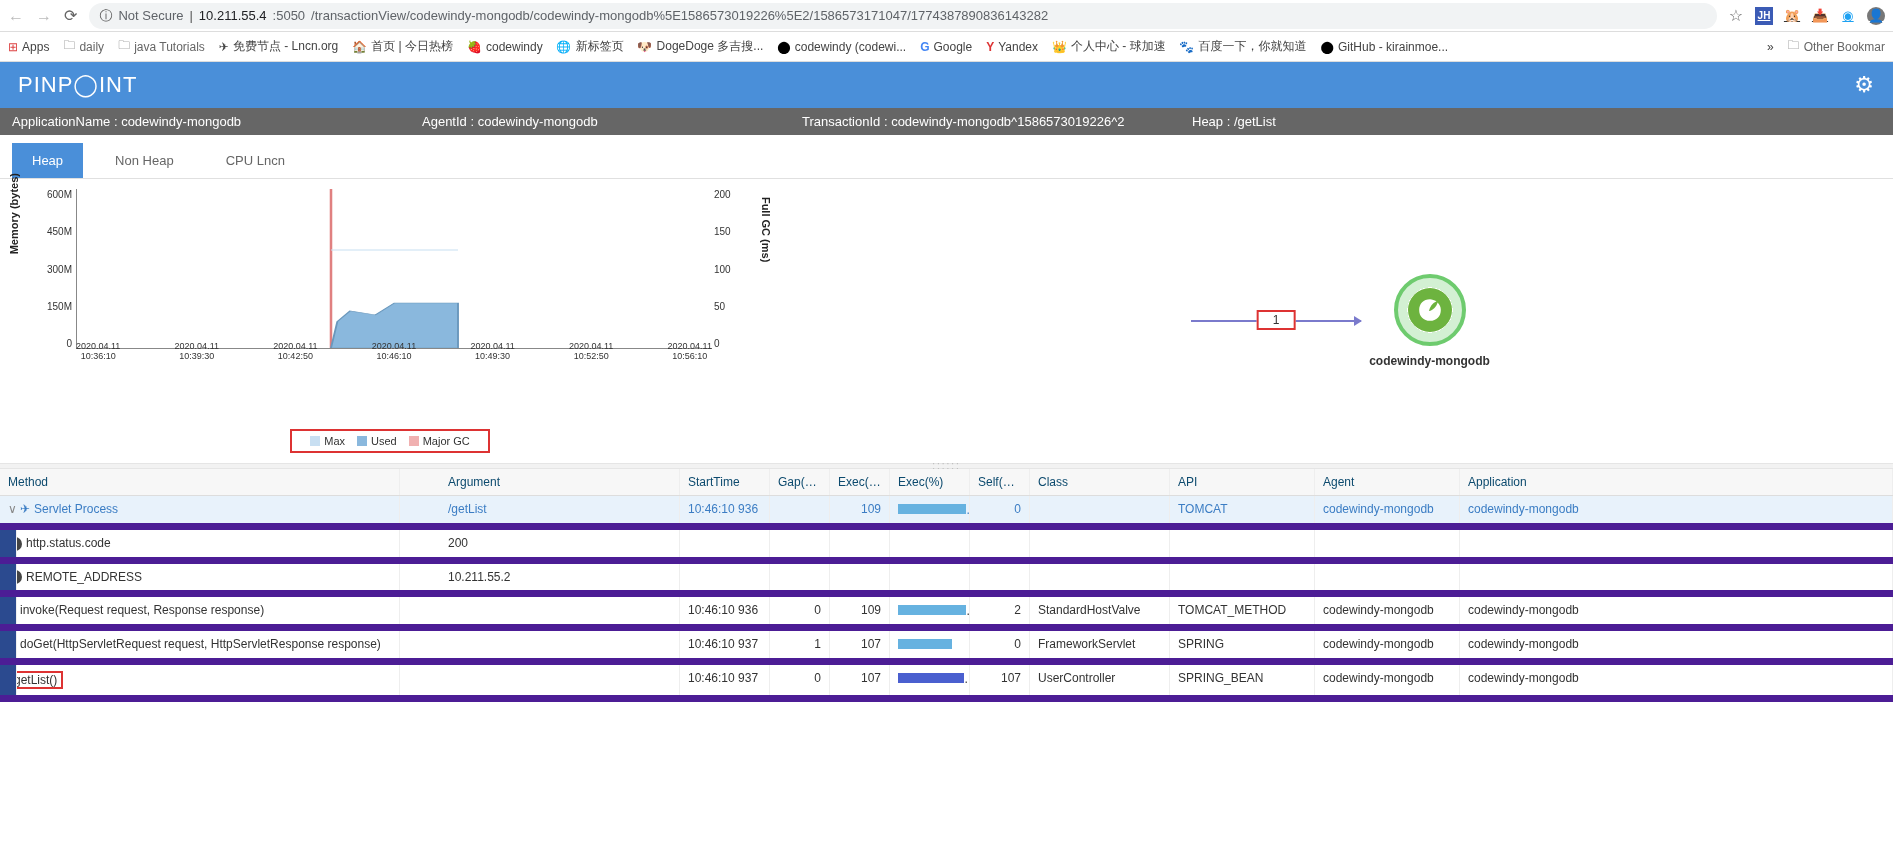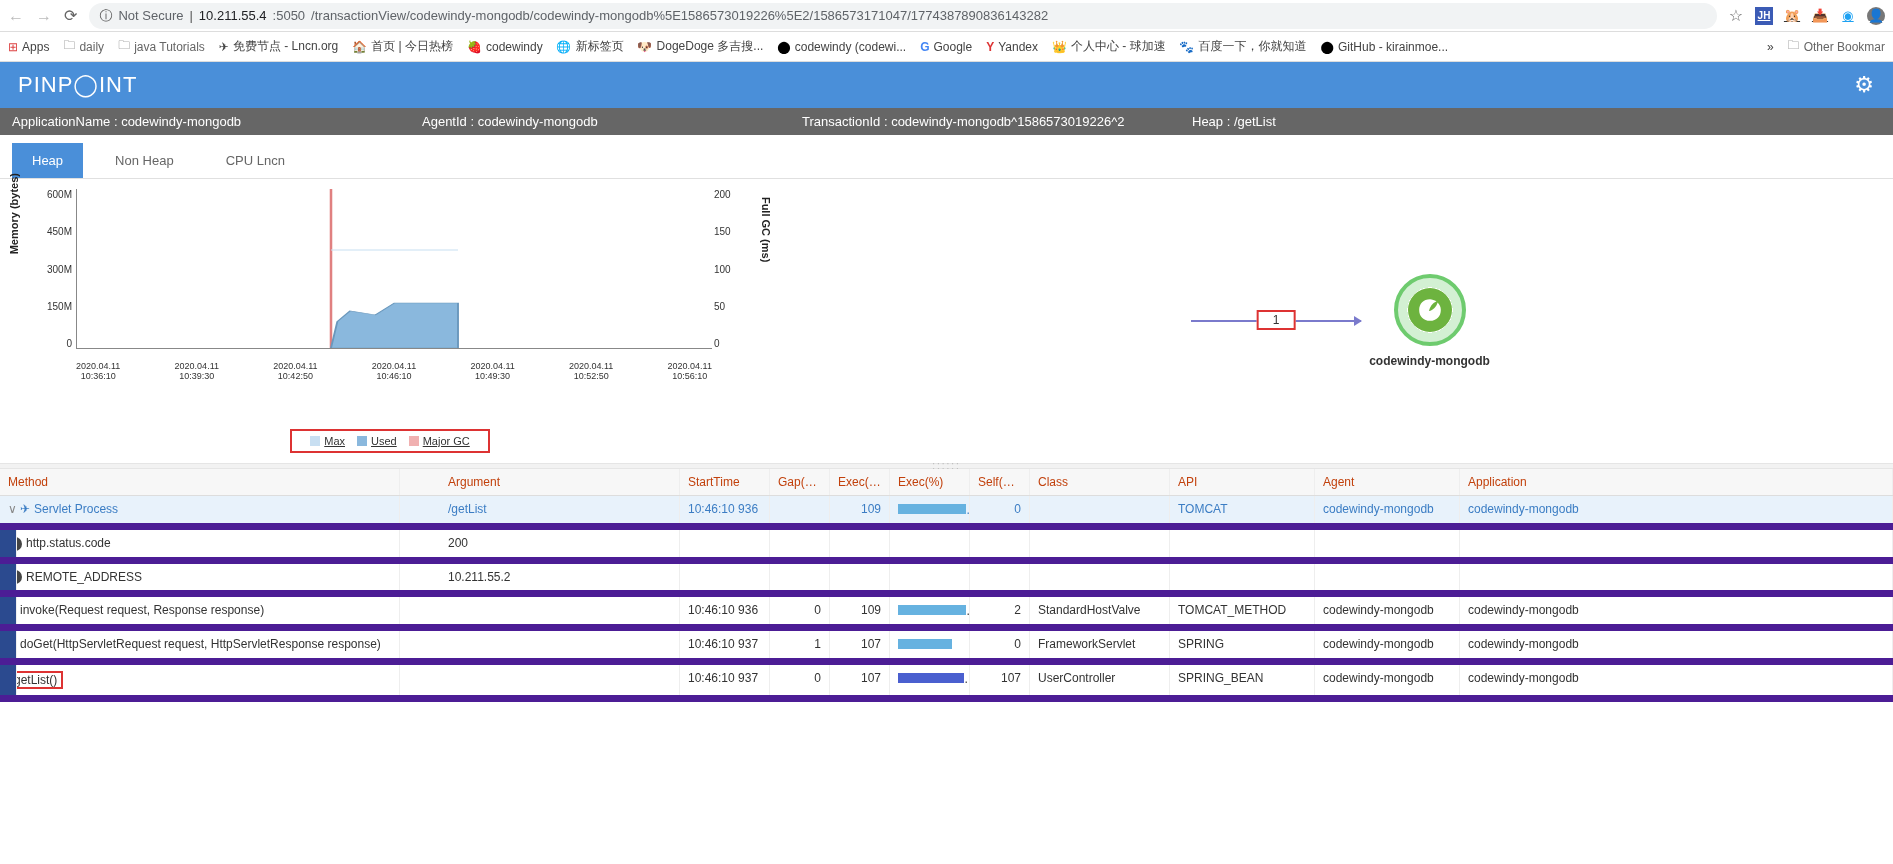--- a/index.html
+++ b/index.html
@@ -45,43 +45,43 @@
 .topo-area { flex: 1; display: flex; align-items: center; justify-content: center; padding: 20px; }
 
 
 .chart-wrap { position: relative; height: 200px; }
 .y-label { position: absolute; left: -6px; top: 50%; transform: rotate(-90deg) translateX(50%); transform-origin: left; font-size: 11px; font-weight: bold; color: #222; }
 .y2-label { position: absolute; right: -6px; top: 50%; transform: rotate(90deg) translateX(-50%); transform-origin: right; font-size: 11px; font-weight: bold; color: #222; }
 .y-ticks { position: absolute; left: 20px; top: 0; height: 160px; display: flex; flex-direction: column; justify-content: space-between; font-size: 10px; color: #333; text-align: right; width: 32px;}
 .y2-ticks { position: absolute; right: 20px; top: 0; height: 160px; display: flex; flex-direction: column; justify-content: space-between; font-size: 10px; color: #333; text-align: left; width: 26px;}
 .plot { position: absolute; left: 56px; right: 48px; top: 0; height: 160px; border-left: 1px solid #888; border-bottom: 1px solid #888; }
 .plot svg { width: 100%; height: 100%; }
-.x-ticks { position: absolute; left: 56px; right: 48px; top: 172px; display: flex; justify-content: space-between; font-size: 9px; color: #333; }
+.x-ticks { position: absolute; left: 56px; right: 48px; top: 152px; display: flex; justify-content: space-between; font-size: 9px; color: #333; }
 .x-tick { text-align: center; }
 .legend { display: flex; justify-content: center; gap: 12px; margin-top: 40px; padding: 4px 18px; border: 2px solid #d33; width: fit-content; margin-left: auto; margin-right: auto; font-size: 11px;}
-.legend-item { display: inline-flex; align-items: center; gap: 4px; text-decoration: underline; }
+.legend-item { display: inline-flex; align-items: center; gap: 4px; }
 .swatch { width: 10px; height: 10px; display: inline-block; }
 
 
 .topo-node { display: flex; flex-direction: column; align-items: center; gap: 8px; }
 .node-circle { width: 72px; height: 72px; border-radius: 50%; border: 3px solid #ccc; display: flex; align-items: center; justify-content: center; background: #fff; }
 .node-circle.target { border: 4px solid #6ecb6e; background: radial-gradient(circle, #fff 50%, #d3f0d3 50%); }
 .node-label { font-size: 12px; font-weight: bold; }
 .topo-link { width: 170px; height: 2px; background: #7a7acc; position: relative; margin: 0 8px; }
 .topo-link::after { content: ''; position: absolute; right: -1px; top: -4px; border-left: 8px solid #7a7acc; border-top: 5px solid transparent; border-bottom: 5px solid transparent; }
 .link-count { position: absolute; left: 50%; top: -10px; transform: translateX(-50%); background: #fff; border: 2px solid #d33; padding: 1px 14px; font-size: 12px; }
 .topo-flex { display: flex; align-items: center; }
 .spring-icon { width: 44px; height: 44px; border-radius: 50%; background: #6db33f; display: flex; align-items: center; justify-content: center; color:#fff; }
 
 
 .h-divider { height: 6px; background: #f2f2f2; border-top:1px solid #e5e5e5; border-bottom:1px solid #e5e5e5; position: relative; }
 .h-divider::after { content:'::::::'; position:absolute; left:50%; top:-4px; transform:translateX(-50%); color:#bbb; letter-spacing:2px; font-size:10px;}
 
 
-.ct-header { display: flex; background: #f7f7f7; border-bottom: 1px solid #ddd; font-size: 12px; color: #c2410c; }
+.ct-header { display: flex; background: #f7f7f7; border-bottom: 1px solid #ddd; font-size: 12px; color: #0c4a6e; }
 .ct-header > div, .ct-row > div { padding: 6px 8px; border-right: 1px solid #eee; overflow: hidden; white-space: nowrap; text-overflow: ellipsis; }
 .c-method { flex: 0 0 400px; }
 .c-arg { flex: 0 0 240px; margin-left: 40px; }
 .c-start { flex: 0 0 90px; }
 .c-gap { flex: 0 0 60px; text-align: right;}
 .c-exms { flex: 0 0 60px; text-align: right;}
 .c-exp { flex: 0 0 80px; }
 .c-self { flex: 0 0 60px; text-align: right;}
 .c-class { flex: 0 0 140px; }
 .c-api { flex: 0 0 145px; }

